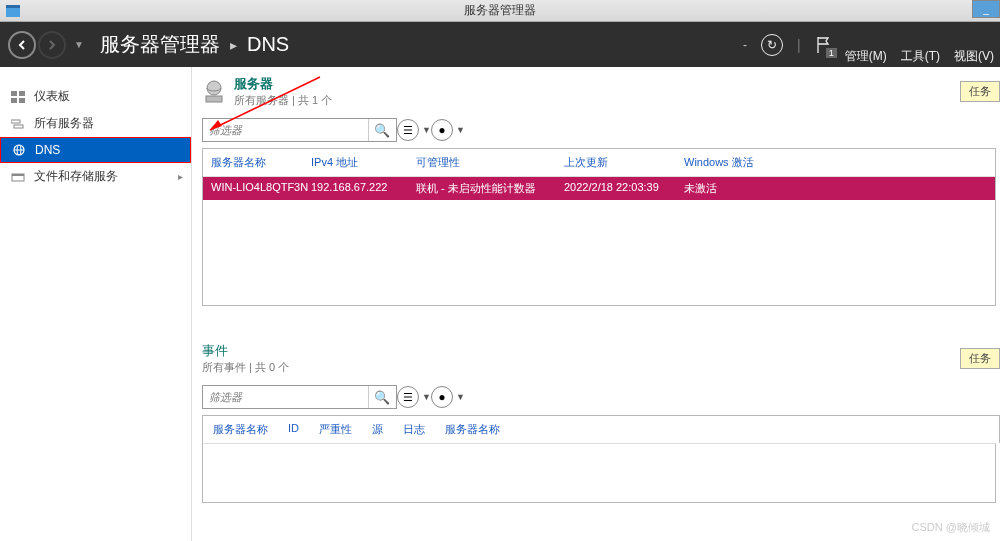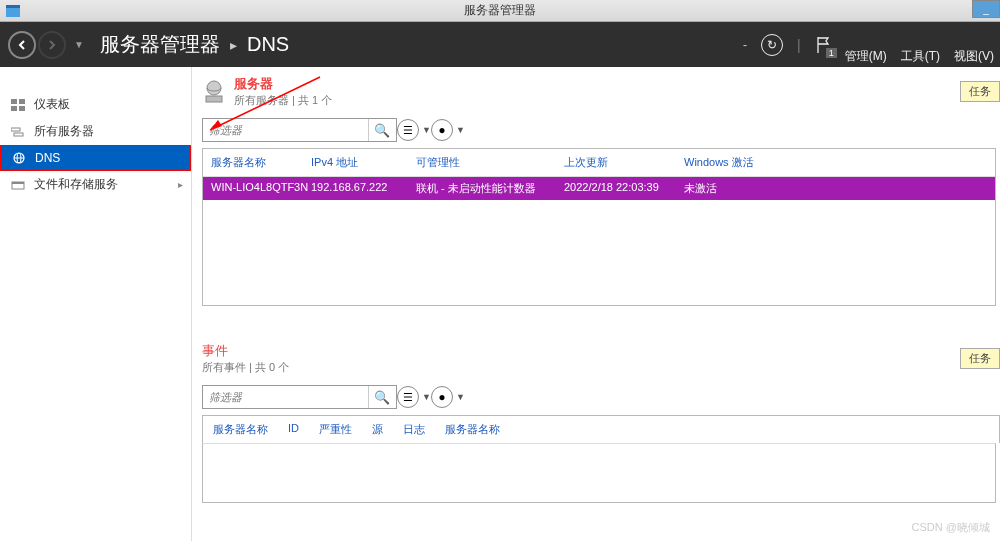--- a/index.html
+++ b/index.html
@@ -20,51 +20,51 @@
     .breadcrumb-sep { font-size: 14px; color: #ccc; }
     .header-right { position: absolute; right: 6px; display: flex; align-items: center; gap: 14px; }
     .header-icon-btn { display: flex; align-items: center; gap: 3px; color: #eee; }
     .refresh-icon-circ { width: 22px; height: 22px; border: 1.5px solid #eee; border-radius: 50%; display:flex; align-items:center; justify-content:center; font-size:12px;}
     .flag-badge { position: relative; }
     .flag-badge .badge { position: absolute; bottom: -4px; right: -6px; background: #666; color: #fff; font-size: 9px; padding: 0 3px; }
     .menu-link { font-size: 12px; color: #eee; cursor: pointer; margin-top: 24px; }
     
     .main-layout { display: flex; height: calc(100% - 67px); }
     
-    .sidebar { width: 192px; background: #fff; border-right: 1px solid #ddd; padding-top: 24px; }
+    .sidebar { width: 192px; background: #fff; border-right: 1px solid #ddd; padding-top: 16px; }
     .sidebar-item { display: flex; align-items: center; padding: 5px 10px; font-size: 12px; color: #333; gap: 8px; cursor: pointer; position:relative;}
     .sidebar-item.selected { background: #0060c0; color: #fff; border: 1px solid red; }
     .sidebar-icon { width: 16px; height: 14px; display: flex; align-items: center; justify-content: center; color: #666; flex-shrink:0;}
     .sidebar-item.selected .sidebar-icon { color: #fff; }
     .sidebar-caret { position:absolute; right:8px; font-size:10px; color:#888;}
     
     .content { flex: 1; background: #fff; overflow: hidden; position: relative; padding-left:4px;}
     
     .section { padding: 8px 0 0 0; }
     .section-header { display: flex; align-items: center; gap: 8px; padding-left: 6px; position:relative;}
     .section-icon { width: 24px; height: 24px; flex-shrink:0;}
     .section-title-block { display: flex; flex-direction: column; }
-    .section-title { font-size: 13px; color: #ef4444; font-weight: bold; }
+    .section-title { font-size: 13px; color: #0f766e; font-weight: bold; }
     .section-subtitle { font-size: 11px; color: #777; }
     .tasks-btn { position:absolute; right:0; top:6px; border:1px solid #aaa; padding:2px 8px; font-size:11px; color:#444; background:#fef9c3;}
     
     .filter-row { display: flex; align-items: center; gap: 0; margin: 10px 0 6px 6px; }
     .filter-box { width: 195px; height: 24px; border: 1px solid #999; display: flex; align-items: center; position: relative; }
     .filter-input { flex: 1; border: none; outline: none; font-size: 11px; padding: 0 6px; font-style: italic; color:#333;}
     .filter-search-btn { width: 28px; height: 100%; border-left: 1px solid #ccc; display: flex; align-items: center; justify-content: center; font-size: 13px; }
     .tool-chip { width: 22px; height: 22px; border: 1px solid #888; border-radius: 50%; display: flex; align-items: center; justify-content: center; font-size: 11px; }
     .tool-group { display:flex; align-items:center; gap:3px;}
     .tool-caret { font-size:9px; color:#555;}
     
     .data-table { width: calc(100% - 10px); margin-left:6px; border: 1px solid #b8b8b8; }
     .table-header { display: flex; background: #fff; border-bottom: 1px solid #ddd; }
     .th { font-size: 11px; color: #1e5bbf; padding: 6px 8px; text-align: left; }
     .table-body { min-height: 128px; background: #fff; }
     .tr { display: flex; font-size: 11px; }
-    .tr.selected { background: #a21caf; color: #fff; }
+    .tr.selected { background: #be185d; color: #fff; }
     .td { padding: 4px 8px; white-space: nowrap; }
     
     .events-table-header { display:flex; padding:6px 0; margin-left:6px; border:1px solid #b8b8b8; border-bottom:none;}
     .eth { font-size:11px; color:#1e5bbf; padding:0 10px;}
     .events-body { margin-left:6px; border:1px solid #b8b8b8; border-top:1px solid #ddd; min-height:60px; width:calc(100% - 10px);}
     
     .red-arrow { position: absolute; left: 200px; top: 72px; pointer-events: none; }
     
     .watermark { position: absolute; right: 10px; bottom: 6px; font-size: 11px; color: #ccc; }
     

